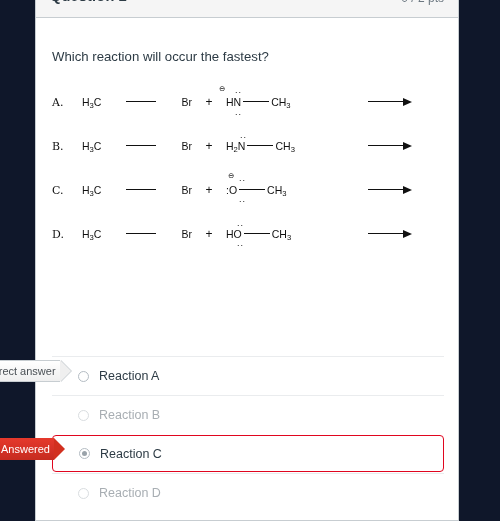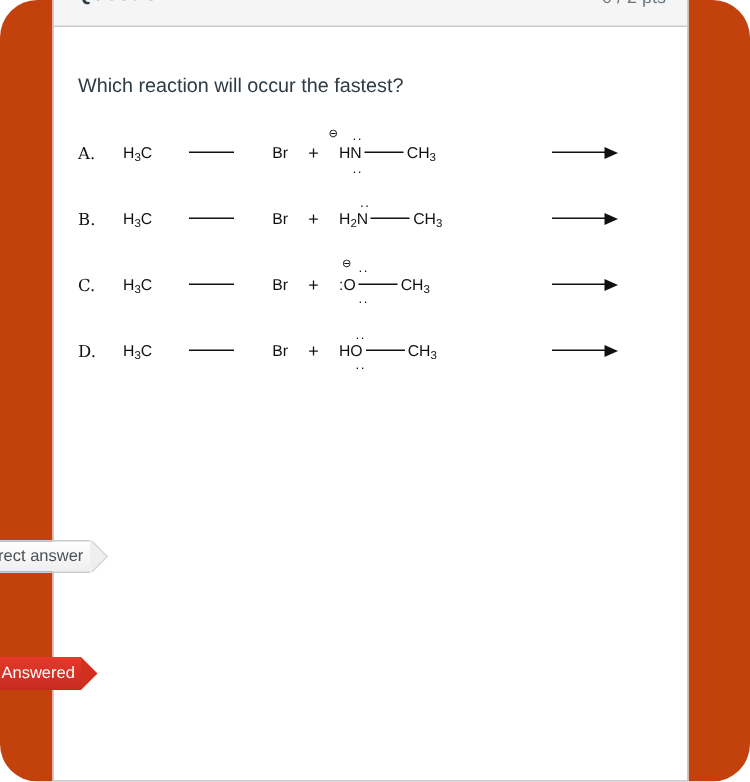--- a/index.html
+++ b/index.html
@@ -8,22 +8,21 @@
     background: #ffffff;
     width: 500px;
     height: 521px;
     overflow: hidden;
     font-family: "Liberation Sans", sans-serif;
   }
   #root {
     position: relative;
     width: 500px;
     height: 521px;
-    background: #c2410c;
-    border-radius: 25px;
+    background: #0f172a;
   }
 
   
   .question-card {
     position: absolute;
     left: 35px;
     top: -22px;
     width: 424px;
     height: 543px;
     border: 1px solid #c7cdd1;
@@ -398,20 +397,43 @@
             <span class="arrow">
               <span class="shaft"></span>
                 <span class="head"></span>
             </span>
           </div>
         </div>
 
       </div>
     </div>
 
+    <div class="answers">
+
+      <div class="answer-row">
+        <span class="radio"></span>
+        <span class="answer-label">Reaction A</span>
+      </div>
+
+      <div class="answer-row">
+        <span class="radio faded"></span>
+        <span class="answer-label faded">Reaction B</span>
+      </div>
+
+      <div class="answer-row selected-wrong">
+        <span class="radio checked"></span>
+        <span class="answer-label">Reaction C</span>
+      </div>
+
+      <div class="answer-row last">
+        <span class="radio faded"></span>
+        <span class="answer-label faded">Reaction D</span>
+      </div>
+
+    </div>
   </div>
 
   <div class="banner-host">
 
     <div class="banner banner-correct">
       <div class="banner-body">
         <span class="banner-text">Correct answer</span>
       </div>
       <span class="banner-point"></span>
     </div>

